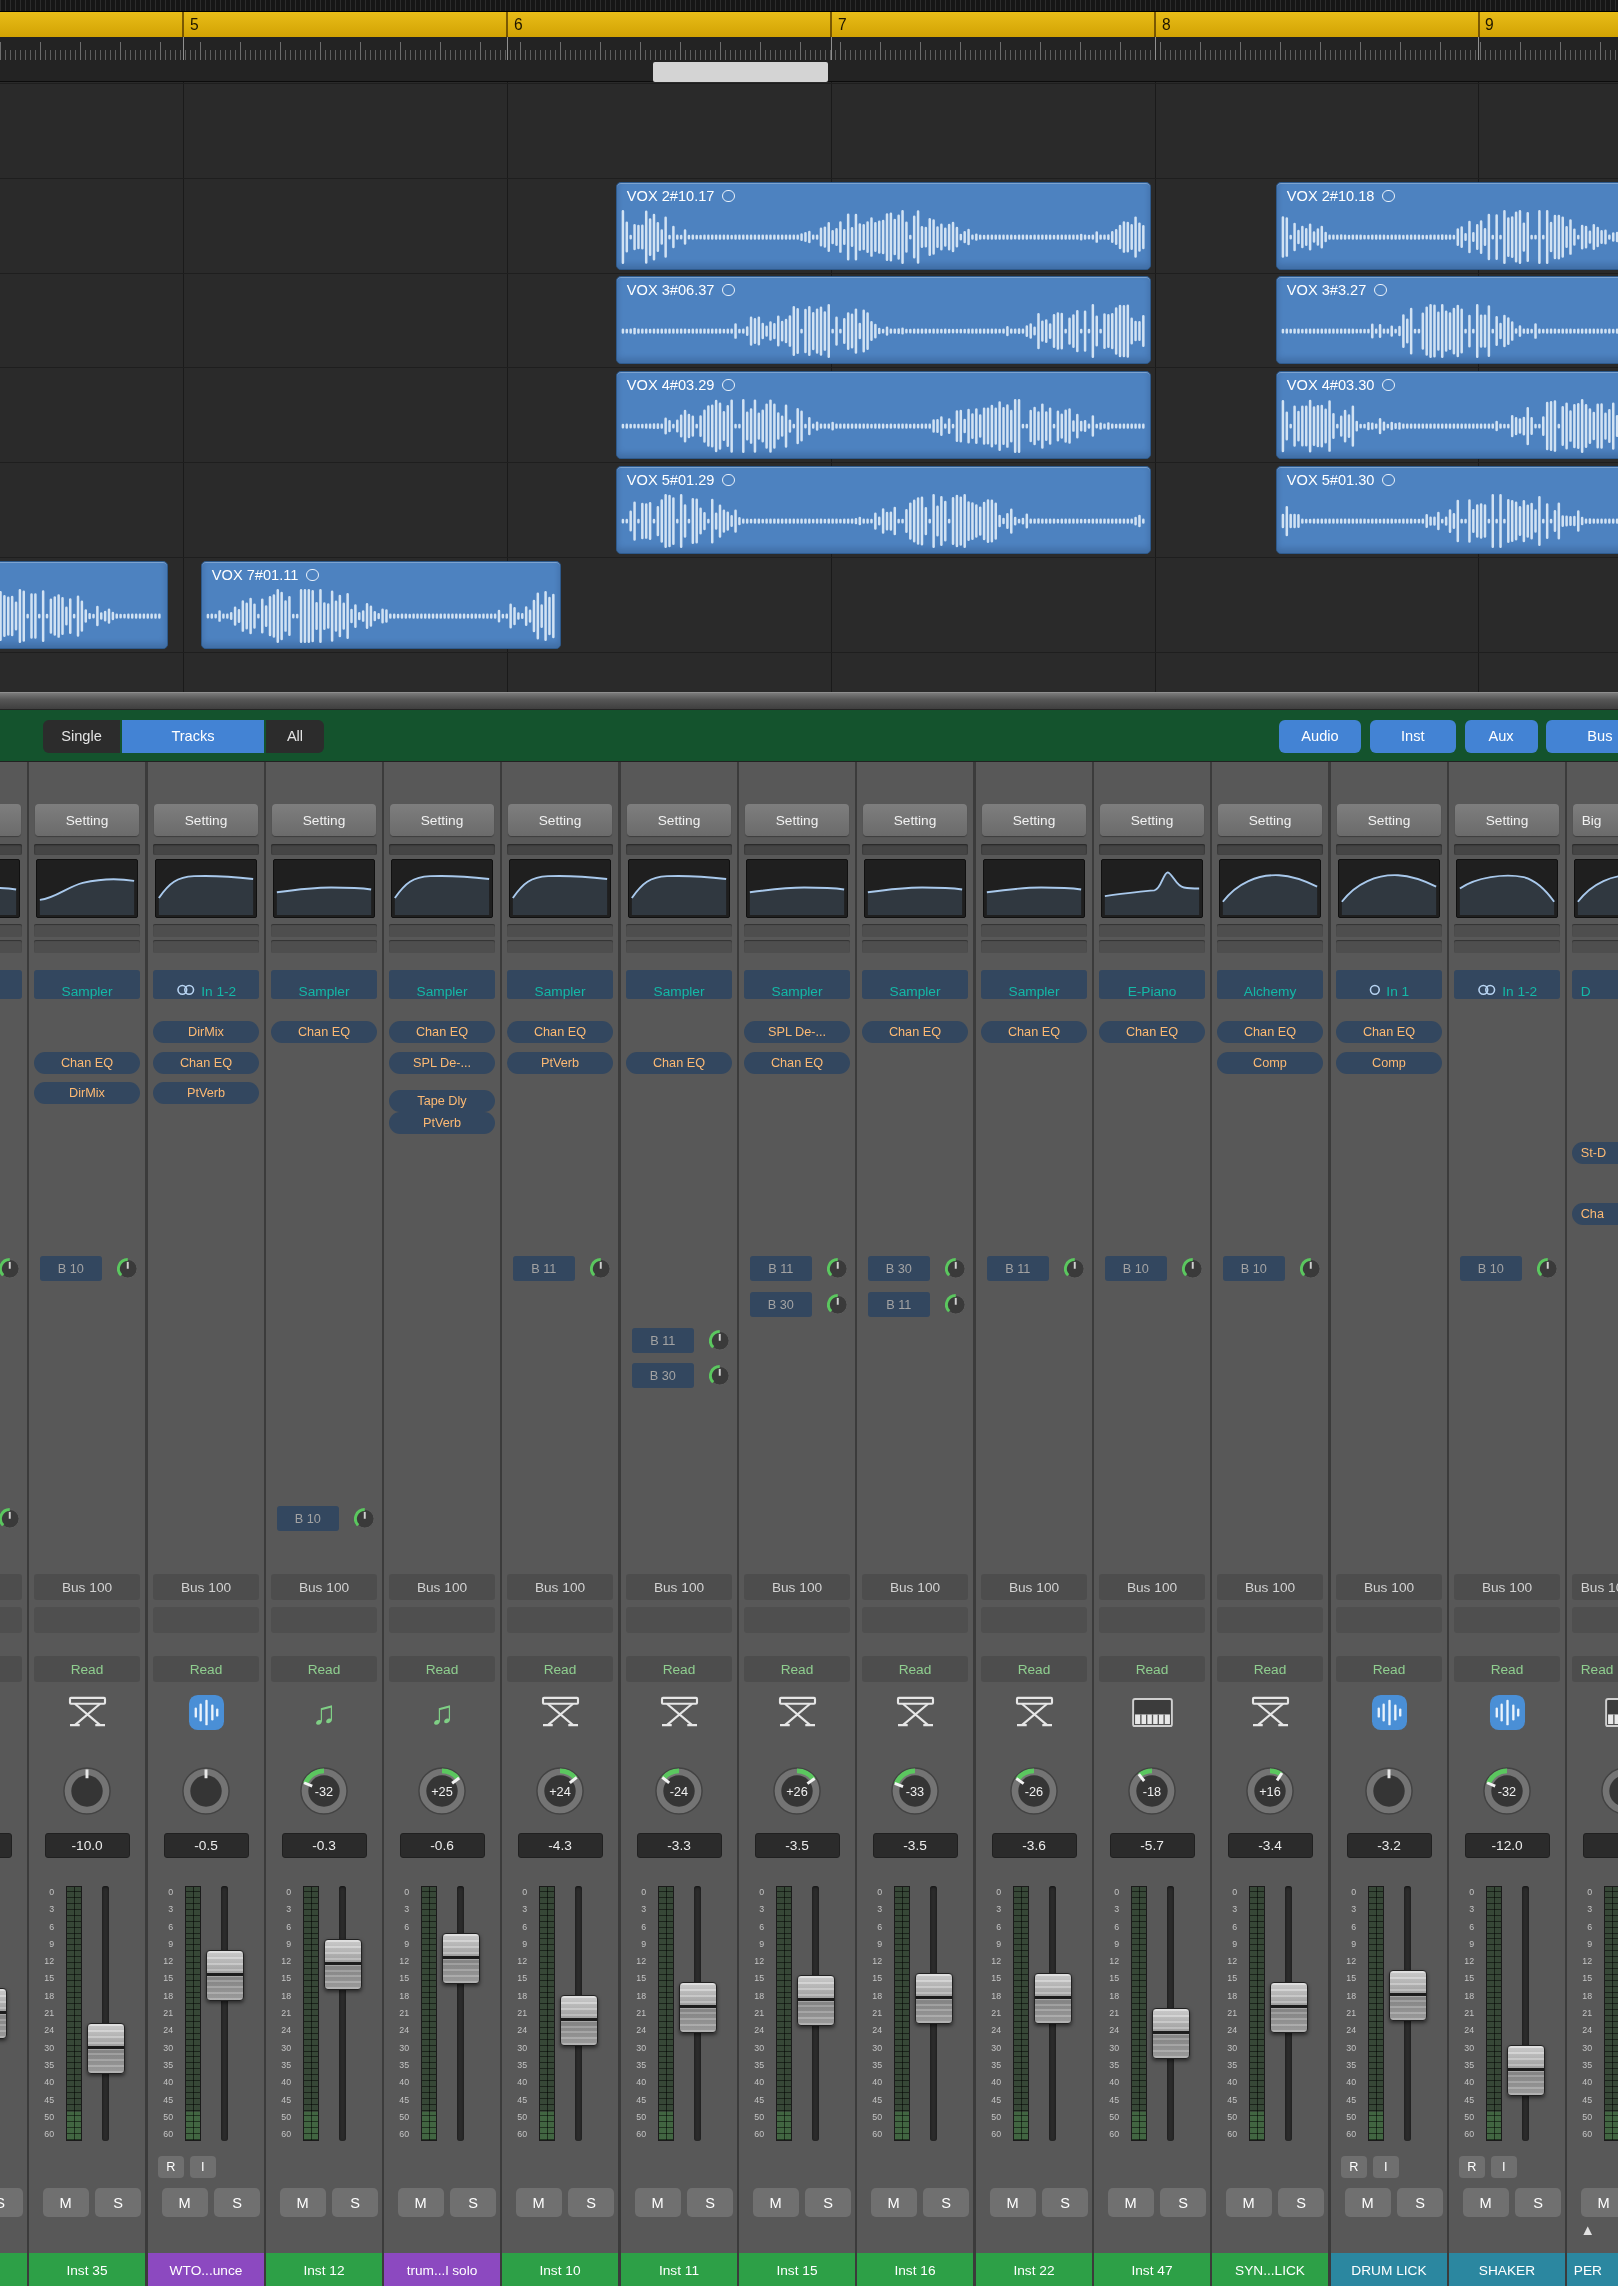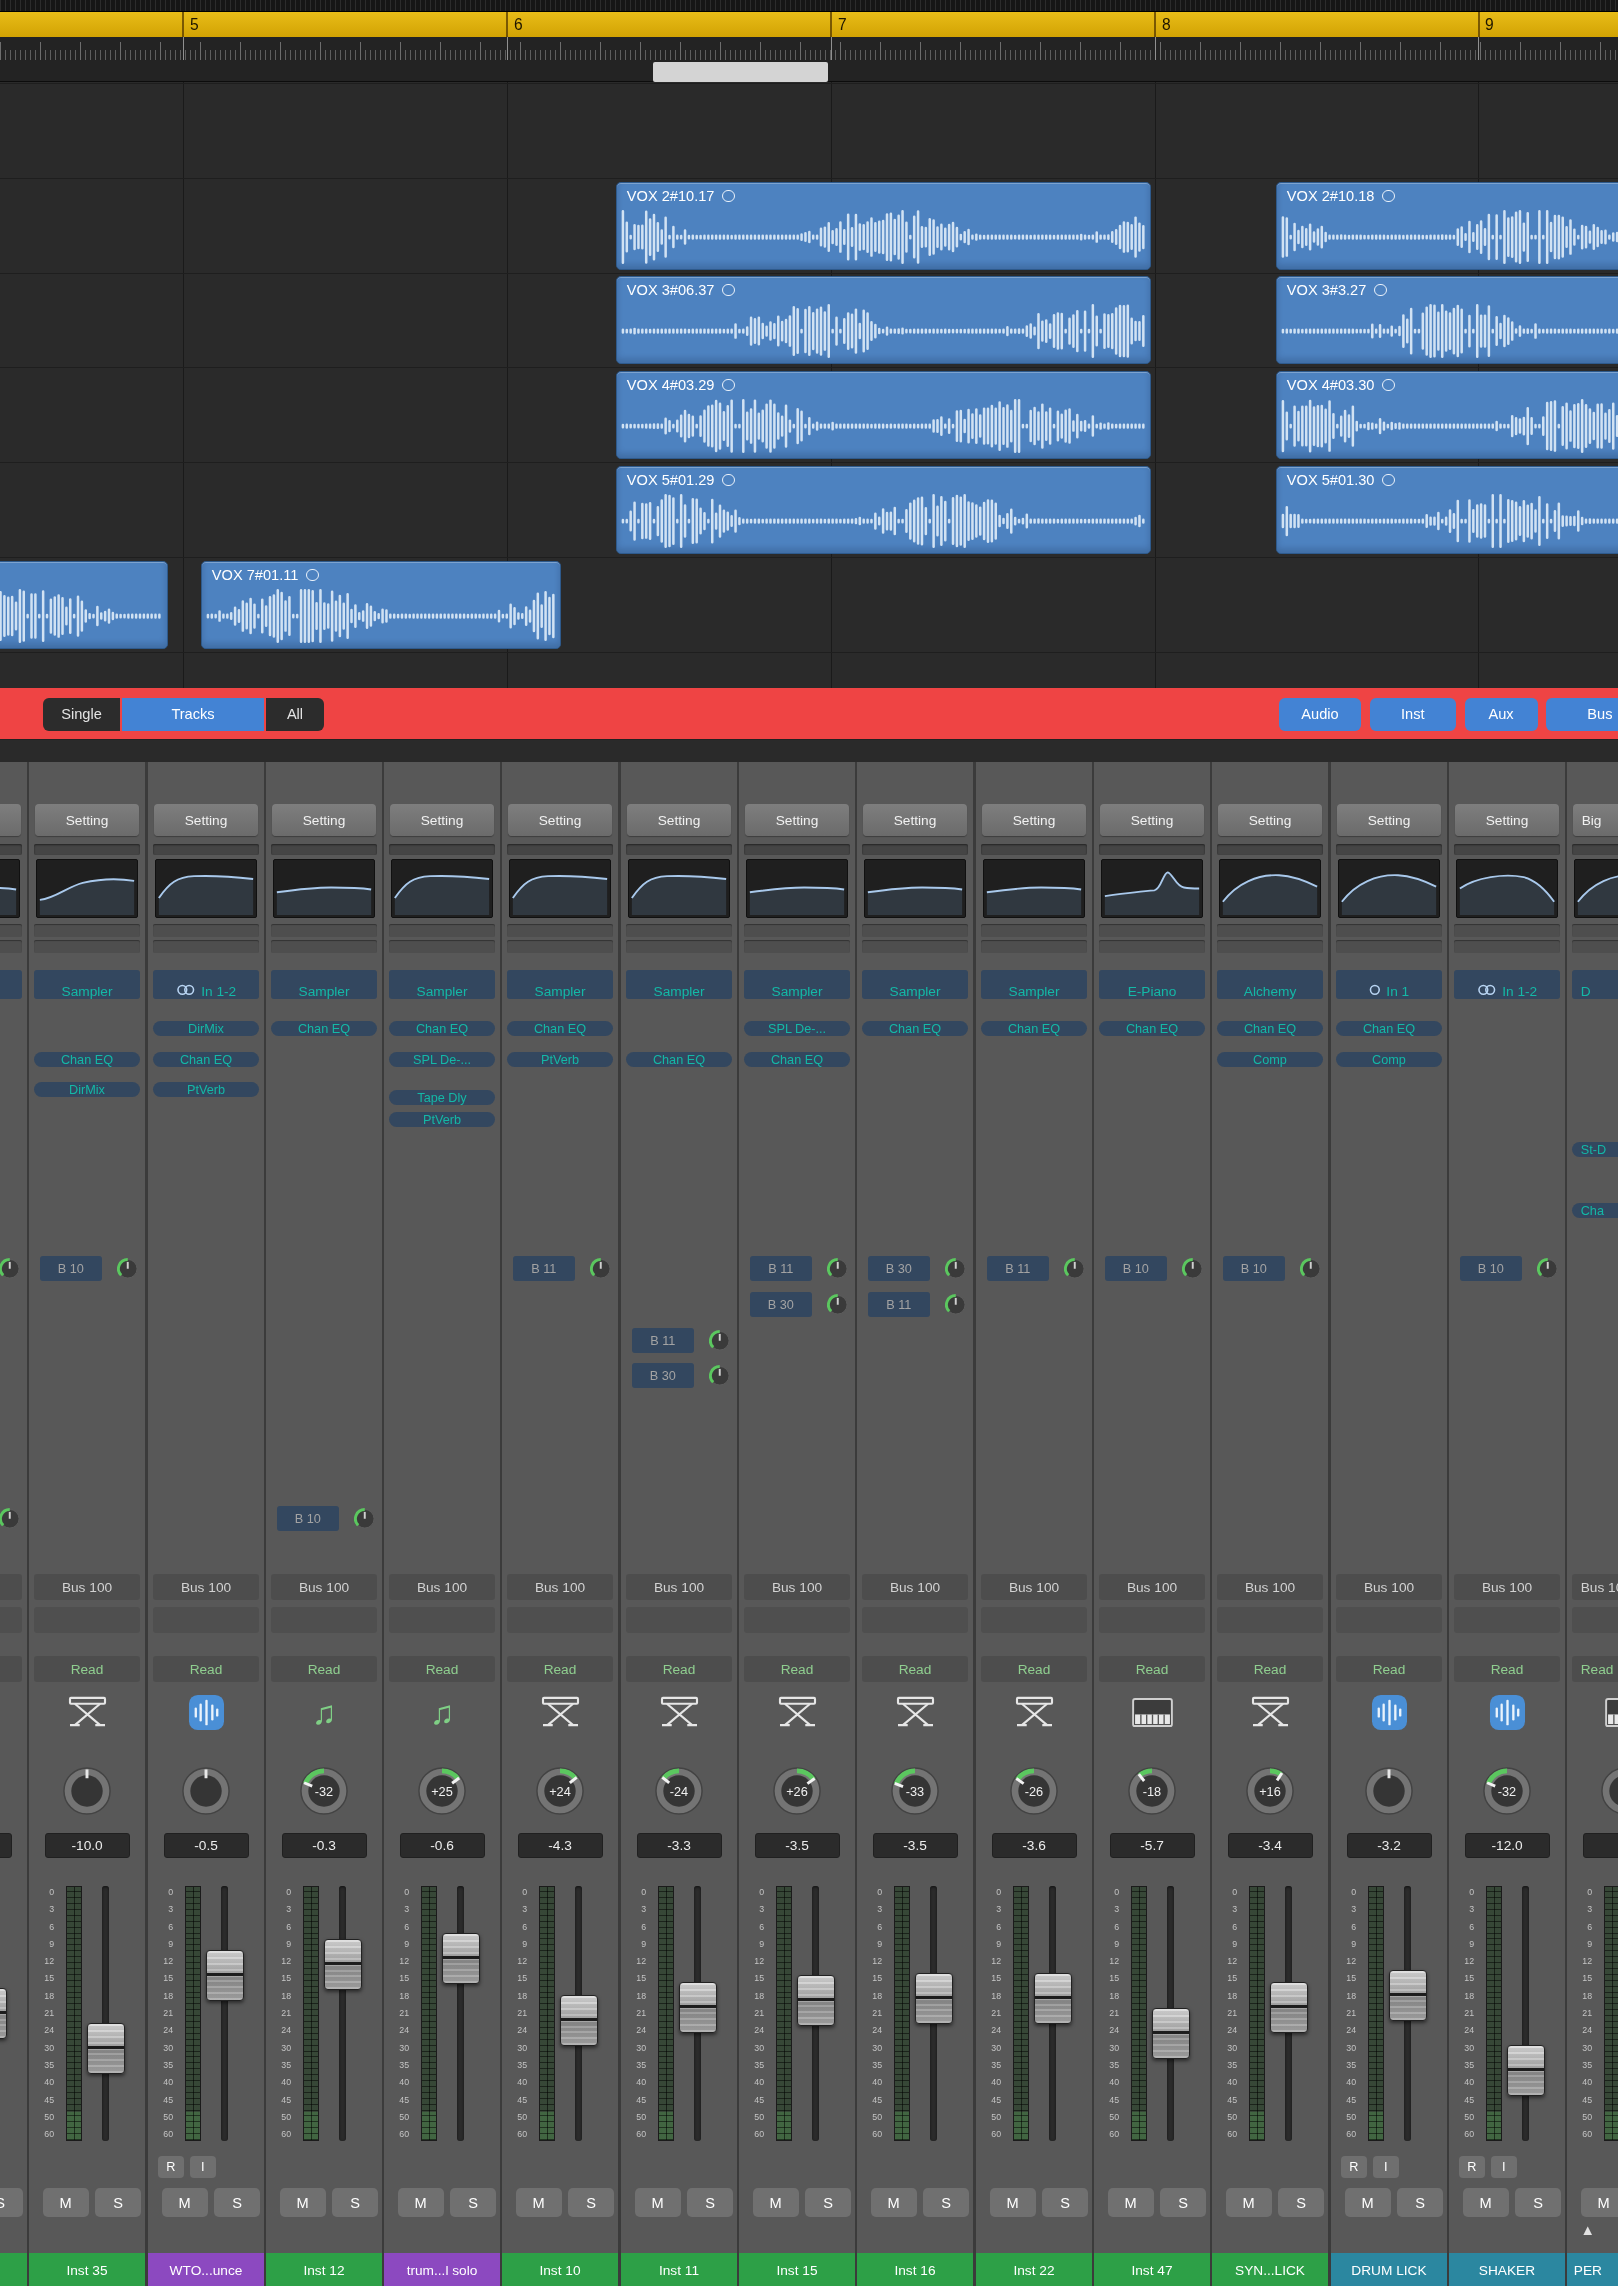--- a/index.html
+++ b/index.html
@@ -34,21 +34,21 @@
   .region-circle {width:10.7px; height:10.7px; border:1.5px solid #eaf2fb; border-radius:50%; flex:none;}
   .region-wave {position:absolute; left:2.9px; right:2.9px; top:25px; bottom:2.9px;}
   .region-wave svg {width:100%; height:100%; display:block;}
 
   
   .splitter {position:absolute; left:0; top:692px; width:1619px; height:17.6px;
              background:linear-gradient(#7b7b7b,#565656 40%,#3f3f3f);
              border-top:1px solid #8e8e8e; border-bottom:1px solid #242424; box-sizing:border-box;}
 
   
-  .mixer-toolbar {position:absolute; left:0; top:688px; width:1619px; height:52px; background:#ef4444;
+  .mixer-toolbar {position:absolute; left:0; top:710px; width:1619px; height:52px; background:#14532d;
                   border-bottom:1px solid #222; box-sizing:border-box;text-align:right;}
   .seg-group {position:absolute; top:9.8px; height:33px; display:flex;}
   .seg-left {left:43px; gap:2px;}
   .seg-right {left:1279px; gap:8.8px;}
   .seg-btn {height:33px; display:flex; align-items:center; justify-content:center;
             font-size:14.6px; color:#e4e4e4; background:#2c2c2c; box-sizing:border-box;}
   .seg-left .seg-btn:nth-child(1){width:77px; border-radius:5.9px 0 0 5.9px;}
   .seg-left .seg-btn:nth-child(2){width:142px;}
   .seg-left .seg-btn:nth-child(3){width:58px; border-radius:0 5.9px 5.9px 0;}
   .seg-right .seg-btn {border-radius:5.9px;}
@@ -68,22 +68,22 @@
   .group-slot {position:absolute; left:4.9px; right:4.9px; top:82px; height:10.7px; background:#454545;
                border-radius:2px; box-shadow:inset 0 1px 2px rgba(0,0,0,0.5);}
   .eq-thumb {position:absolute; left:6.8px; top:97px; width:102px; height:59px; background:#1f1f1f;
              border:1px solid #101010; border-radius:2px; box-sizing:border-box;}
   .eq-thumb svg {width:100%; height:100%; display:block;}
   .mini-slot {position:absolute; left:4.9px; right:4.9px; height:12.7px; background:#4e4e4e; border-radius:2px;
               box-shadow:inset 0 1px 1px rgba(0,0,0,0.35);}
   .io-btn {position:absolute; left:4.9px; right:4.9px; top:208px; height:29px; background:#33475f; border-radius:2.9px;
            display:flex; align-items:flex-end; justify-content:center; gap:5.9px; font-size:13.7px; color:#14b8a6;
            white-space:nowrap; overflow:hidden;}
-  .fx-btn {position:absolute; left:4.9px; right:4.9px; height:15px; background:#33475f; border-radius:11px;
-           display:flex; align-items:center; justify-content:center; font-size:12.7px; color:#14b8a6;
+  .fx-btn {position:absolute; left:4.9px; right:4.9px; height:22px; background:#33475f; border-radius:11px;
+           display:flex; align-items:center; justify-content:center; font-size:12.7px; color:#fdba74;
            white-space:nowrap; overflow:hidden;}
   .send-row {position:absolute; left:4.9px; right:4.9px; height:26px;}
   .send-btn {position:absolute; left:5.9px; top:0; width:62px; height:25px; background:#33475f; border-radius:2.9px;
              display:flex; align-items:center; justify-content:center; font-size:12.7px; color:#a3a3a3;}
   .send-knob {position:absolute; right:2px; top:2px; width:21.5px; height:21.5px;}
   .out-slot {position:absolute; left:4.9px; right:4.9px; top:812px; height:26px; background:rgba(0,0,0,0.12);
              border-radius:2.9px; display:flex; align-items:center; justify-content:center; font-size:13.7px; color:#d2d2d2;
              white-space:nowrap; overflow:hidden;}
   .out2-slot {position:absolute; left:4.9px; right:4.9px; top:845px; height:26px; background:rgba(0,0,0,0.10); border-radius:2.9px;}
   .read-btn {position:absolute; left:4.9px; right:4.9px; top:894px; height:26px; background:rgba(0,0,0,0.12);

